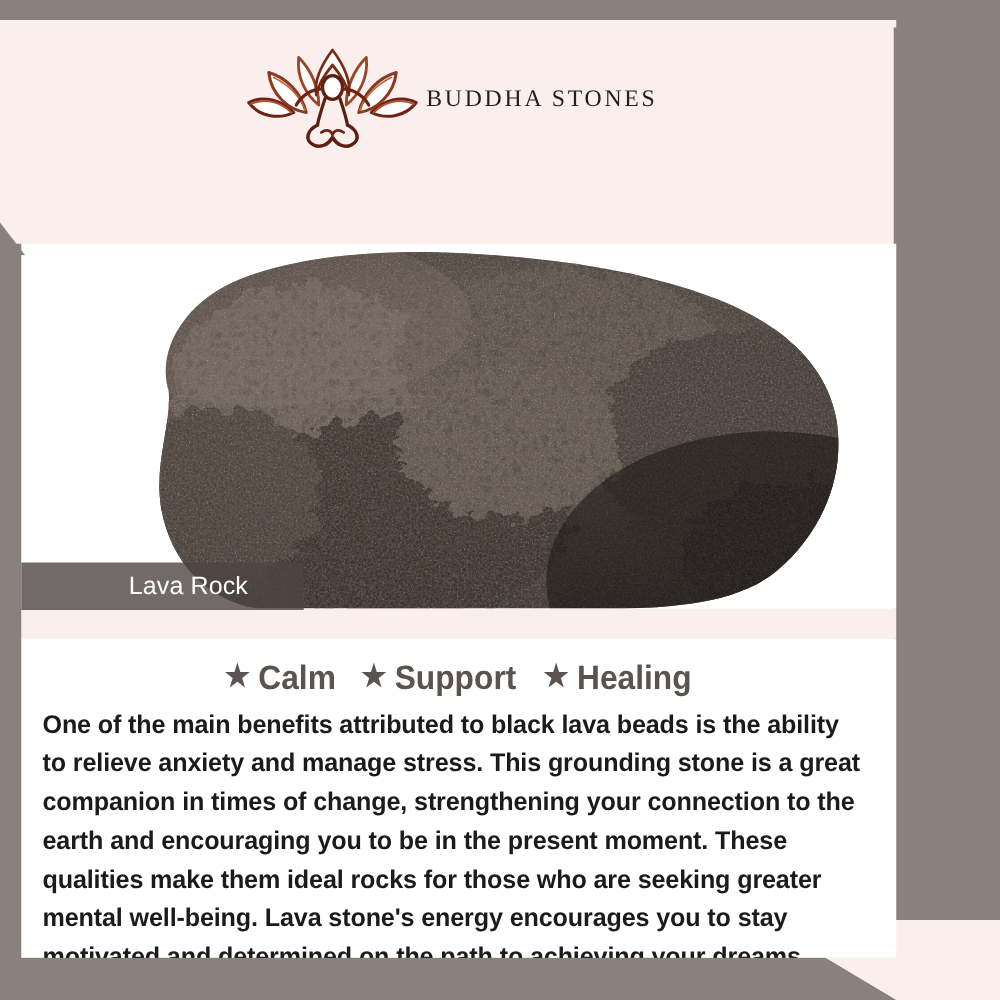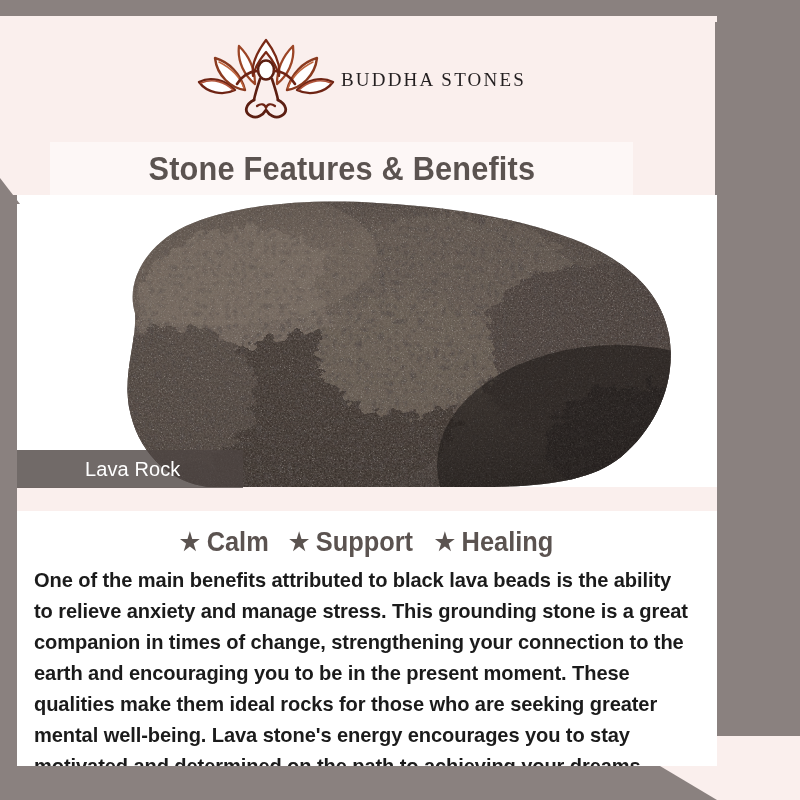--- a/index.html
+++ b/index.html
@@ -88,21 +88,21 @@
   }
   .rock-canvas { position: absolute; left: 0; top: 0; width: 700px; height: 292px; }
 
   
   .photo-label {
     position: absolute;
     left: 17px; top: 450px;
     width: 226px; height: 38px;
     background: rgba(78,69,66,0.80);
     display: flex; align-items: center;
-    padding-left: 68px;
+    padding-left: 86px;
     z-index: 6;
   }
   .photo-label span {
     color: #ffffff;
     font-size: 20px;
     letter-spacing: 0.1px;
   }
 
   
   .sep-band {
@@ -219,23 +219,20 @@
         <path d="M81 41 C84 50 86 56 87 62" stroke="#5c1f12" stroke-width="2.6"></path>
 
         <path d="M63 62 C55 66 52 74 60 78 C66 81 72 77 75 72 C78 77 84 81 90 78 C98 74 95 66 87 62" stroke="#5c1f12" stroke-width="2.8"></path>
 
         <path d="M66 68 C70 65 74 66 75 70 C76 66 80 65 84 68" stroke="#6e2414" stroke-width="2.2"></path>
       </g>
     </svg>
     <div class="brand-name">BUDDHA STONES</div>
   </div>
 
-  <div class="title-band">
-    <div class="title-text">Stone Features &amp; Benefits</div>
-  </div>
 
   <div class="photo-panel">
     <svg class="rock-canvas" viewBox="0 0 700 292" preserveAspectRatio="none">
       <defs>
         <radialGradient id="rockBody" cx="48%" cy="42%" r="68%">
           <stop offset="0%" stop-color="#6f6259"></stop>
           <stop offset="42%" stop-color="#554a43"></stop>
           <stop offset="78%" stop-color="#38302c"></stop>
           <stop offset="100%" stop-color="#241e1b"></stop>
         </radialGradient>

